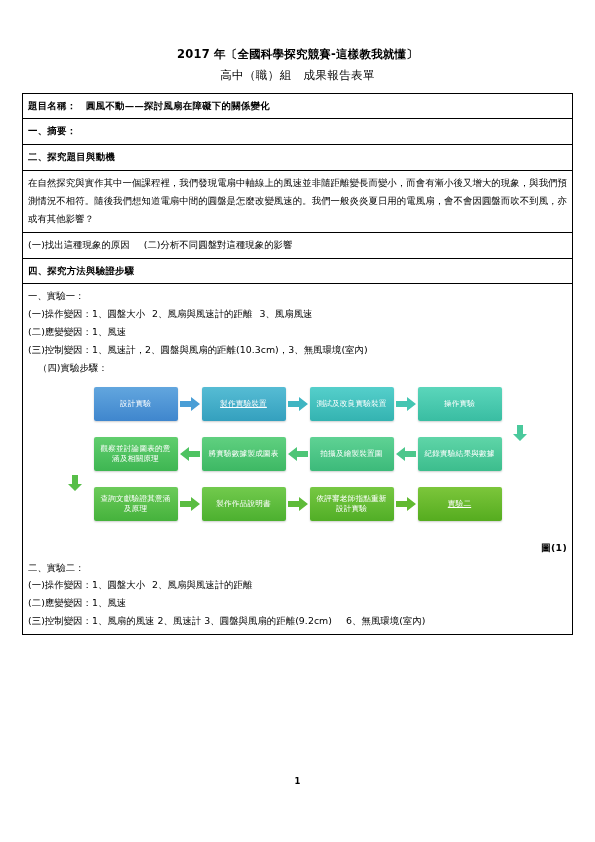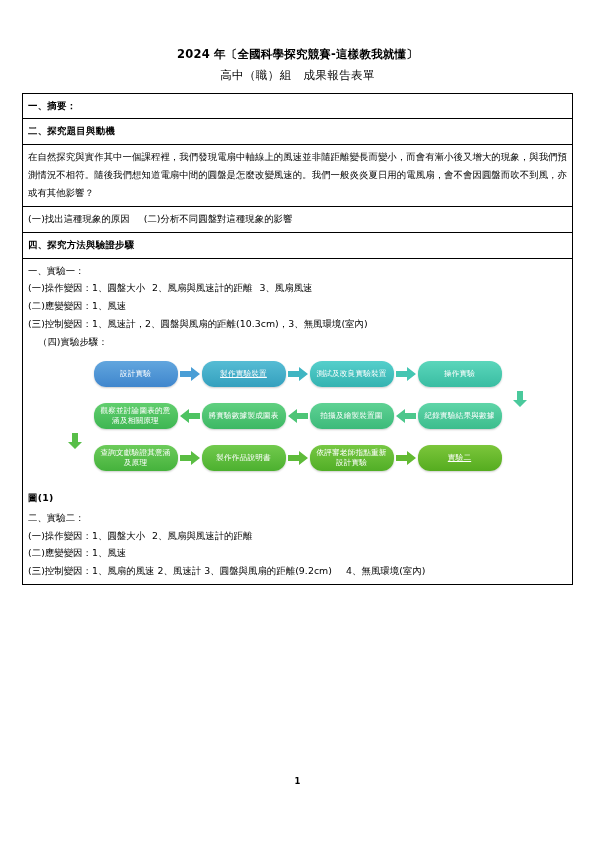--- a/index.html
+++ b/index.html
@@ -84,22 +84,22 @@
     align-items: center;
     justify-content: center;
     margin-bottom: 8px;
     position: relative;
   }
   .flow-row.rtl {
     flex-direction: row-reverse;
   }
   .node {
     width: 84px;
-    height: 26px;
-    border-radius: 12px;
+    height: 34px;
+    border-radius: 2px;
     display: flex;
     align-items: center;
     justify-content: center;
     text-align: center;
     color: #ffffff;
     font-size: 7.6px;
     line-height: 1.32;
     letter-spacing: 0.2px;
     padding: 2px 4px;
     box-sizing: border-box;
@@ -121,46 +121,49 @@
     height: 14px;
     margin-top: -4px;
     margin-bottom: -2px;
   }
   .vconn.left {
     justify-content: flex-start;
     padding-right: 0;
     padding-left: 40px;
   }
   .fig-caption {
-    text-align: left;
+    text-align: right;
     font-size: 9.4px;
     font-weight: bold;
     padding: 6px 0 2px 0;
     letter-spacing: 0.3px;
   }
   .page-number {
     position: absolute;
     bottom: 56px;
     left: 0;
     width: 595px;
     text-align: center;
     font-size: 8.4px;
     font-weight: bold;
   }
 </style>
 </head>
 <body>
 
 <div class="page">
 
-  <div class="doc-title">2024 年〔全國科學探究競賽-這樣教我就懂〕</div>
+  <div class="doc-title">2017 年〔全國科學探究競賽-這樣教我就懂〕</div>
   <div class="doc-subtitle">高中（職）組　成果報告表單</div>
 
   <table class="main">
     <tbody>
+      <tr>
+        <td class="head">題目名稱：　圓風不動——探討風扇在障礙下的關係變化</td>
+      </tr>
       <tr>
         <td class="head">一、摘要：</td>
       </tr>
       <tr>
         <td class="head">二、探究題目與動機</td>
       </tr>
       <tr>
         <td class="body">在自然探究與實作其中一個課程裡，我們發現電扇中軸線上的風速並非隨距離變長而變小，而會有漸小後又增大的現象，與我們預測情況不相符。隨後我們想知道電扇中間的圓盤是怎麼改變風速的。我們一般炎炎夏日用的電風扇，會不會因圓盤而吹不到風，亦或有其他影響？</td>
       </tr>
       <tr>
@@ -291,21 +294,21 @@
           </div>
 
           <div class="fig-caption">圖(1)</div>
 
           <span class="indent-line">二、實驗二：</span>
 
           <span class="indent-line"><span>(一)操作變因：1、圓盤大小</span><span class="inline-gap-sm"></span><span>2、風扇與風速計的距離</span></span>
 
           <span class="indent-line">(二)應變變因：1、風速</span>
 
-          <span class="indent-line"><span>(三)控制變因：1、風扇的風速 2、風速計 3、圓盤與風扇的距離(9.2cm)</span><span class="inline-gap"></span><span>4、無風環境(室內)</span></span>
+          <span class="indent-line"><span>(三)控制變因：1、風扇的風速 2、風速計 3、圓盤與風扇的距離(9.2cm)</span><span class="inline-gap"></span><span>6、無風環境(室內)</span></span>
 
         </td>
       </tr>
     </tbody>
   </table>
 
   <div class="page-number">1</div>
 
 </div>
 

